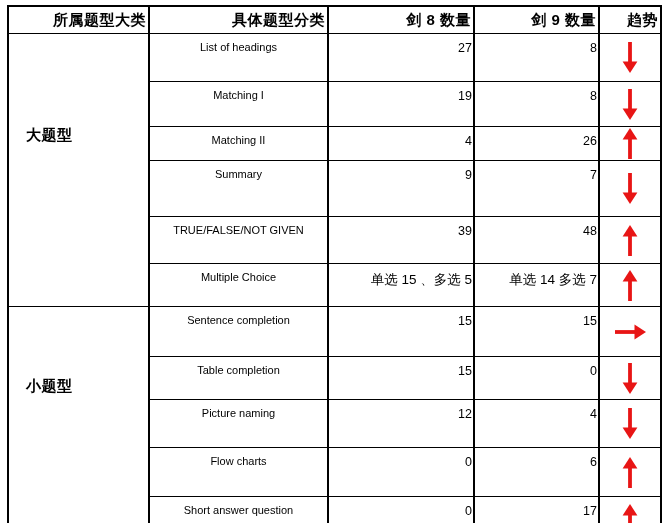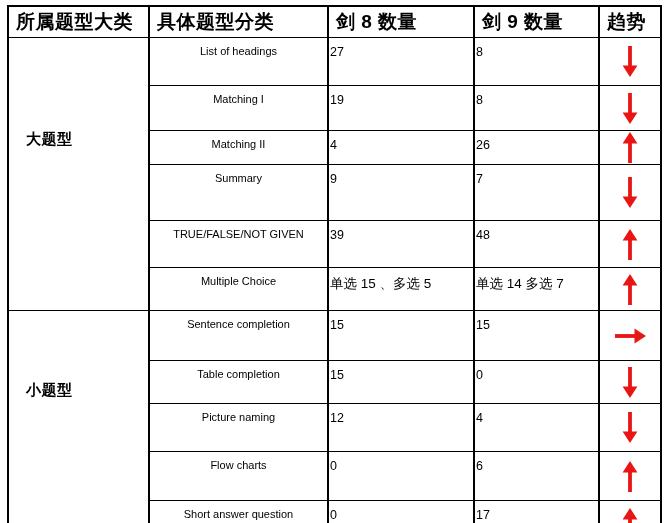--- a/index.html
+++ b/index.html
@@ -31,36 +31,36 @@
     border-bottom: 1px solid #000;
     border-left: 2px solid #000;
     border-right: 2px solid #000;
     overflow: hidden;
   }
   table {
     border: 2px solid #000;
   }
   th {
     height: 22px;
-    text-align: left;
+    text-align: right;
     vertical-align: middle;
     padding: 2px 2px 2px 7px;
-    font-size: 19px;
+    font-size: 15px;
     font-weight: bold;
     letter-spacing: 0.5px;
     white-space: nowrap;
   }
   td.c-type {
     text-align: center;
     vertical-align: top;
     padding-top: 7px;
     font-size: 11px;
   }
   td.c-num {
-    text-align: left;
+    text-align: right;
     vertical-align: top;
     padding-top: 7px;
     font-size: 12.5px;
   }
   td.c-num.cn {
     font-size: 13.5px;
     border-radius: 7px;
   }
   td.c-trend {
     text-align: center;

